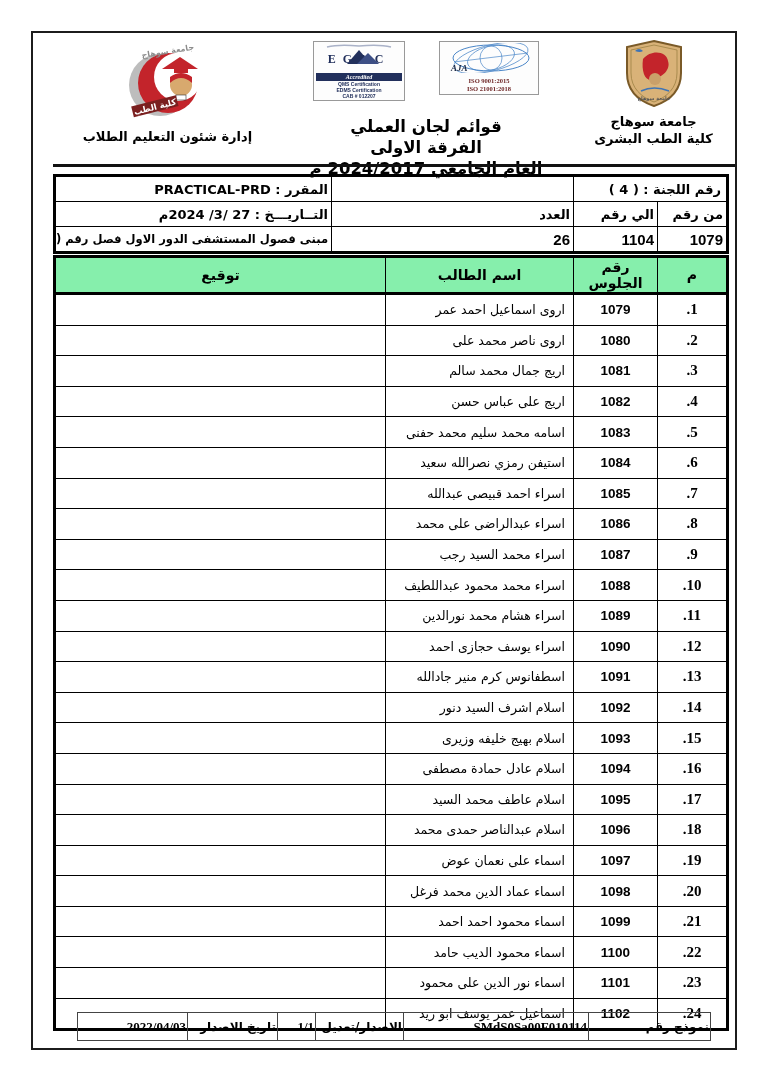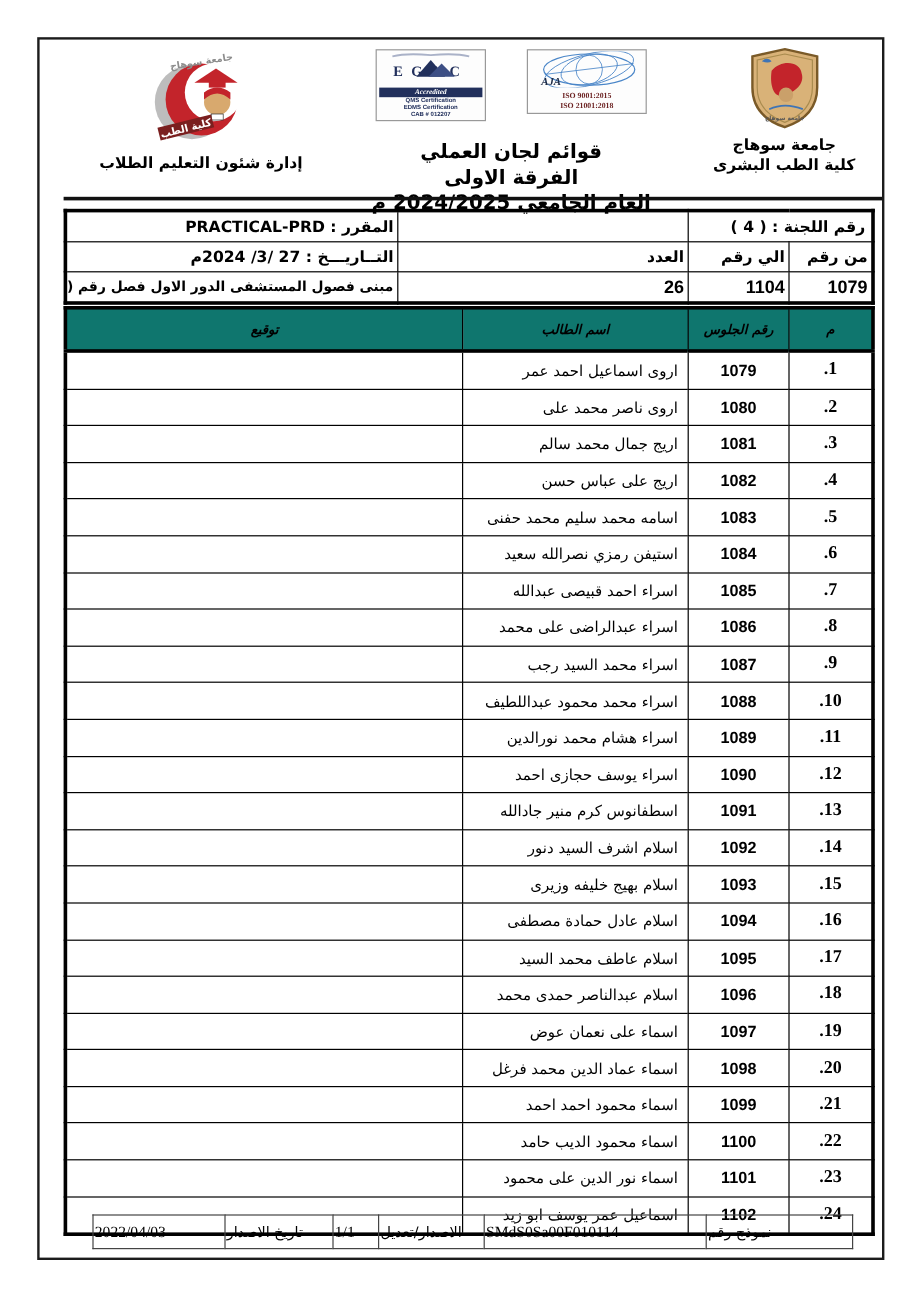--- a/index.html
+++ b/index.html
@@ -25,29 +25,29 @@
 
   
   .info-table{position:absolute;top:141px;left:20px;width:676px;border-collapse:collapse;direction:rtl;table-layout:fixed;border:3px solid #000;}
   .info-table td{border:1.5px solid #000;padding:0 3px;height:24px;text-align:right;font-weight:bold;font-size:13px;overflow:hidden;white-space:nowrap;}
   .info-table .lbl-right{text-align:right;padding-right:5px;}
   .info-table .big{font-size:15px;font-family:"Liberation Sans",sans-serif;margin-top:28px;}
   .info-table .small-ar{font-size:11.5px;}
 
   
   .main-table{position:absolute;top:222px;left:20px;width:676px;border-collapse:collapse;direction:rtl;table-layout:fixed;border:3px solid #000;}
-  .main-table th{background:#0f766e;border:1.5px solid #000;border-bottom:3px solid #000;height:31px;font-size:11px;font-weight:bold;font-style:italic;}
+  .main-table th{background:#86efac;border:1.5px solid #000;border-bottom:3px solid #000;height:31px;font-size:14px;font-weight:bold;}
   .main-table td{border:1.5px solid #000;height:29.6px;padding:0;}
   .main-table td.serial{font-family:"Liberation Serif",serif;font-weight:bold;font-size:15px;text-align:center;direction:rtl;}
   .main-table td.seat{font-family:"Liberation Sans",sans-serif;font-weight:bold;font-size:13.5px;text-align:center;}
   .main-table td.name{font-size:12.5px;font-weight:normal;text-align:right;padding-right:8px;direction:rtl;}
 
   
   .foot-table{position:absolute;top:979px;left:44px;width:634px;border-collapse:collapse;direction:rtl;table-layout:fixed;}
-  .foot-table td{border:1.5px solid #444;height:25px;text-align:left;font-weight:normal;font-size:12px;overflow:hidden;white-space:nowrap;}
+  .foot-table td{border:1.5px solid #444;height:25px;text-align:right;font-weight:bold;font-size:12px;overflow:hidden;white-space:nowrap;}
   .foot-table .ltr{direction:ltr;font-family:"Liberation Serif",serif;font-size:13px;}
 </style>
 </head>
 <body>
 
 <div class="frame">
 
   <div class="hdr-left">
     <svg width="120" height="82" viewBox="0 0 120 82">
       <circle cx="52" cy="42" r="31" fill="#bdbdbd"></circle>
@@ -95,21 +95,21 @@
         </svg>
         <div class="aja-iso">
           <div>ISO 9001:2015</div>
           <div>ISO 21001:2018</div>
         </div>
       </div>
     </div>
     <div class="title-lines ar">
       <div>قوائم لجان العملي</div>
       <div>الفرقة الاولى</div>
-      <div>العام الجامعي 2024/2025 م</div>
+      <div>العام الجامعي 2024/2017 م</div>
     </div>
   </div>
 
   <div class="hdr-right">
     <svg width="66" height="70" viewBox="0 0 66 70">
       <path d="M33,2 L60,8 L60,34 C60,52 48,62 33,67 C18,62 6,52 6,34 L6,8 Z" fill="#d9b278" stroke="#7a5a28" stroke-width="2"></path>
       <path d="M33,6 L56,11 L56,34 C56,49 46,58 33,63 C20,58 10,49 10,34 L10,11 Z" fill="none" stroke="#a98b4e" stroke-width="1"></path>
       <path d="M14,12 Q18,8 22,12 Q19,14 14,12 Z" fill="#3f74b5"></path>
       <path d="M22,20 C30,10 46,12 47,22 C50,31 41,38 33,40 C25,44 20,34 22,20 Z" fill="#c3242b"></path>
       <circle cx="34" cy="40" r="6" fill="#caa06a"></circle>

